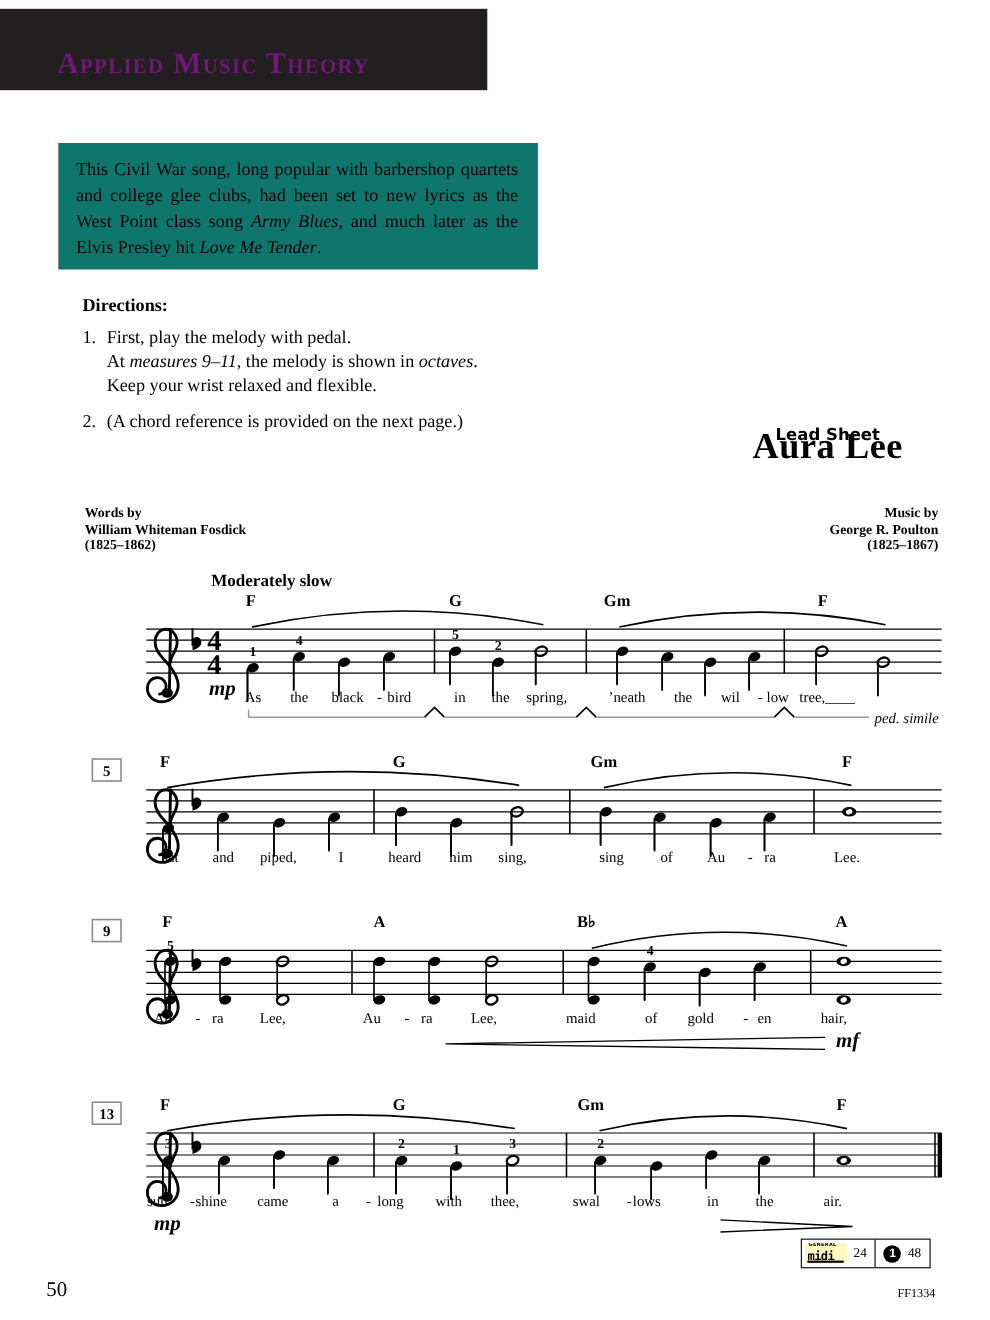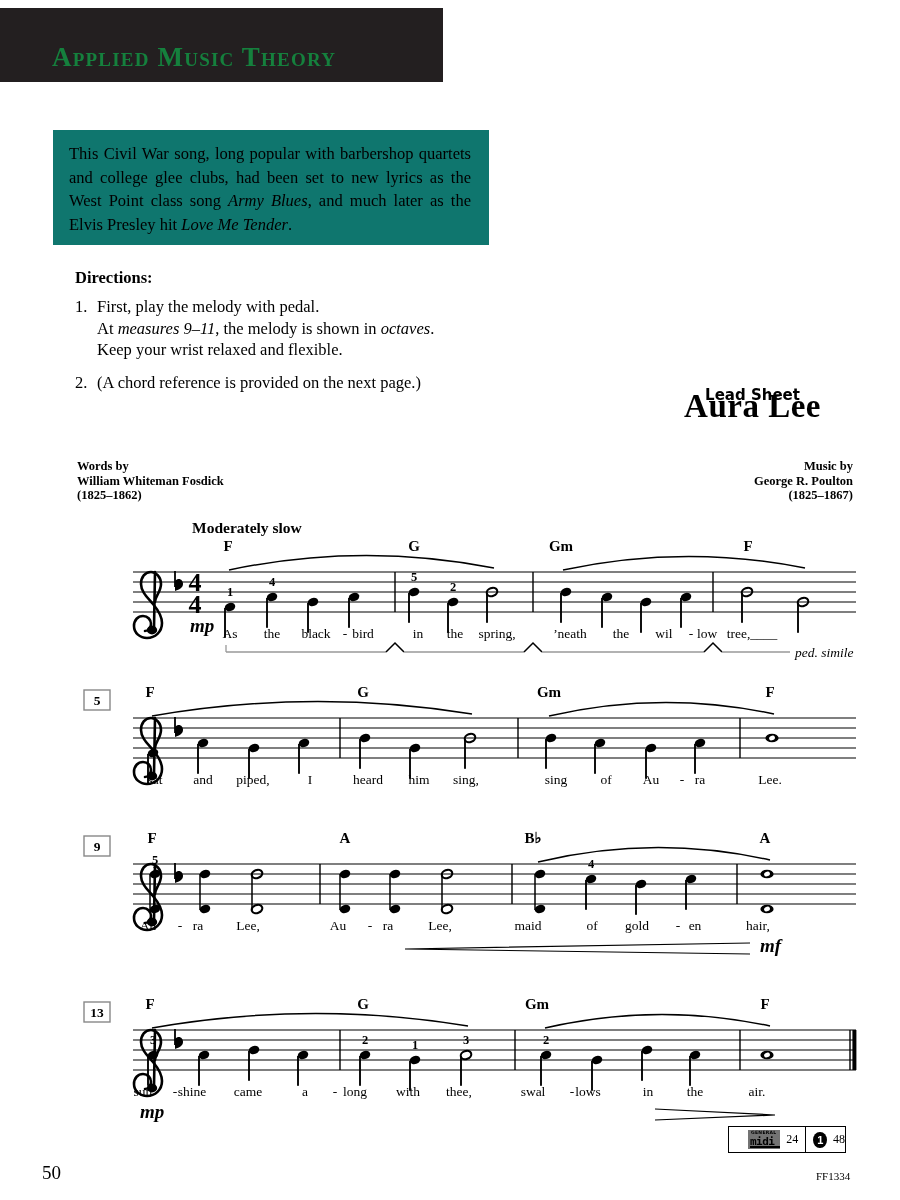--- a/index.html
+++ b/index.html
@@ -10,21 +10,21 @@
   .page{position:absolute;inset:0;}
 
   
   .banner{
     position:absolute;left:0;top:8px;width:443px;height:74px;
     background:#231f20;
   }
   .banner-title{
     position:absolute;left:52px;top:42px;
     font-family:"Liberation Serif", serif;
-    font-weight:bold;font-size:27px;color:#15803d;
+    font-weight:bold;font-size:27px;color:#701a75;
     font-variant:small-caps;letter-spacing:1.2px;white-space:nowrap;
   }
 
   
   .infobox{
     position:absolute;left:53px;top:130px;width:436px;height:115px;
     background:#0f766e;
   }
   .infobox p{
     margin:0;position:absolute;left:16px;right:18px;top:12px;
@@ -70,21 +70,21 @@
   .measnum{font-size:13.5px;font-weight:bold;}
 
   
   .pagenum{position:absolute;left:42px;top:1162px;font-size:19px;}
   .code{position:absolute;left:816px;top:1170px;font-size:11px;}
   .midi-badge{
     position:absolute;left:728px;top:1126px;width:116px;height:25px;
     border:1.4px solid #000;display:flex;align-items:center;
   }
   .gm-logo{
-    width:38px;height:19px;margin-left:19px;background:#737373;position:relative;
+    width:38px;height:19px;margin-left:3px;background:#fef9c3;position:relative;
     font-family:"DejaVu Sans", sans-serif;overflow:hidden;text-decoration:underline;
   }
   .gm-top{position:absolute;top:0px;left:3px;font-size:4.5px;font-weight:bold;letter-spacing:0.3px;}
   .gm-mid{position:absolute;top:5px;left:2px;font-size:11px;font-weight:bold;letter-spacing:-0.5px;
           font-family:"DejaVu Sans Mono", monospace;}
   .gm-bar{position:absolute;bottom:1px;left:2px;width:33px;height:2px;background:#000;}
   .midi-n{font-size:12px;font-family:Liberation Serif, serif;margin-left:6px;}
   .midi-div{width:1.4px;height:25px;background:#000;margin-left:7px;}
   .midi-circ{
     width:16px;height:16px;border-radius:50%;background:#000;color:#fff;

